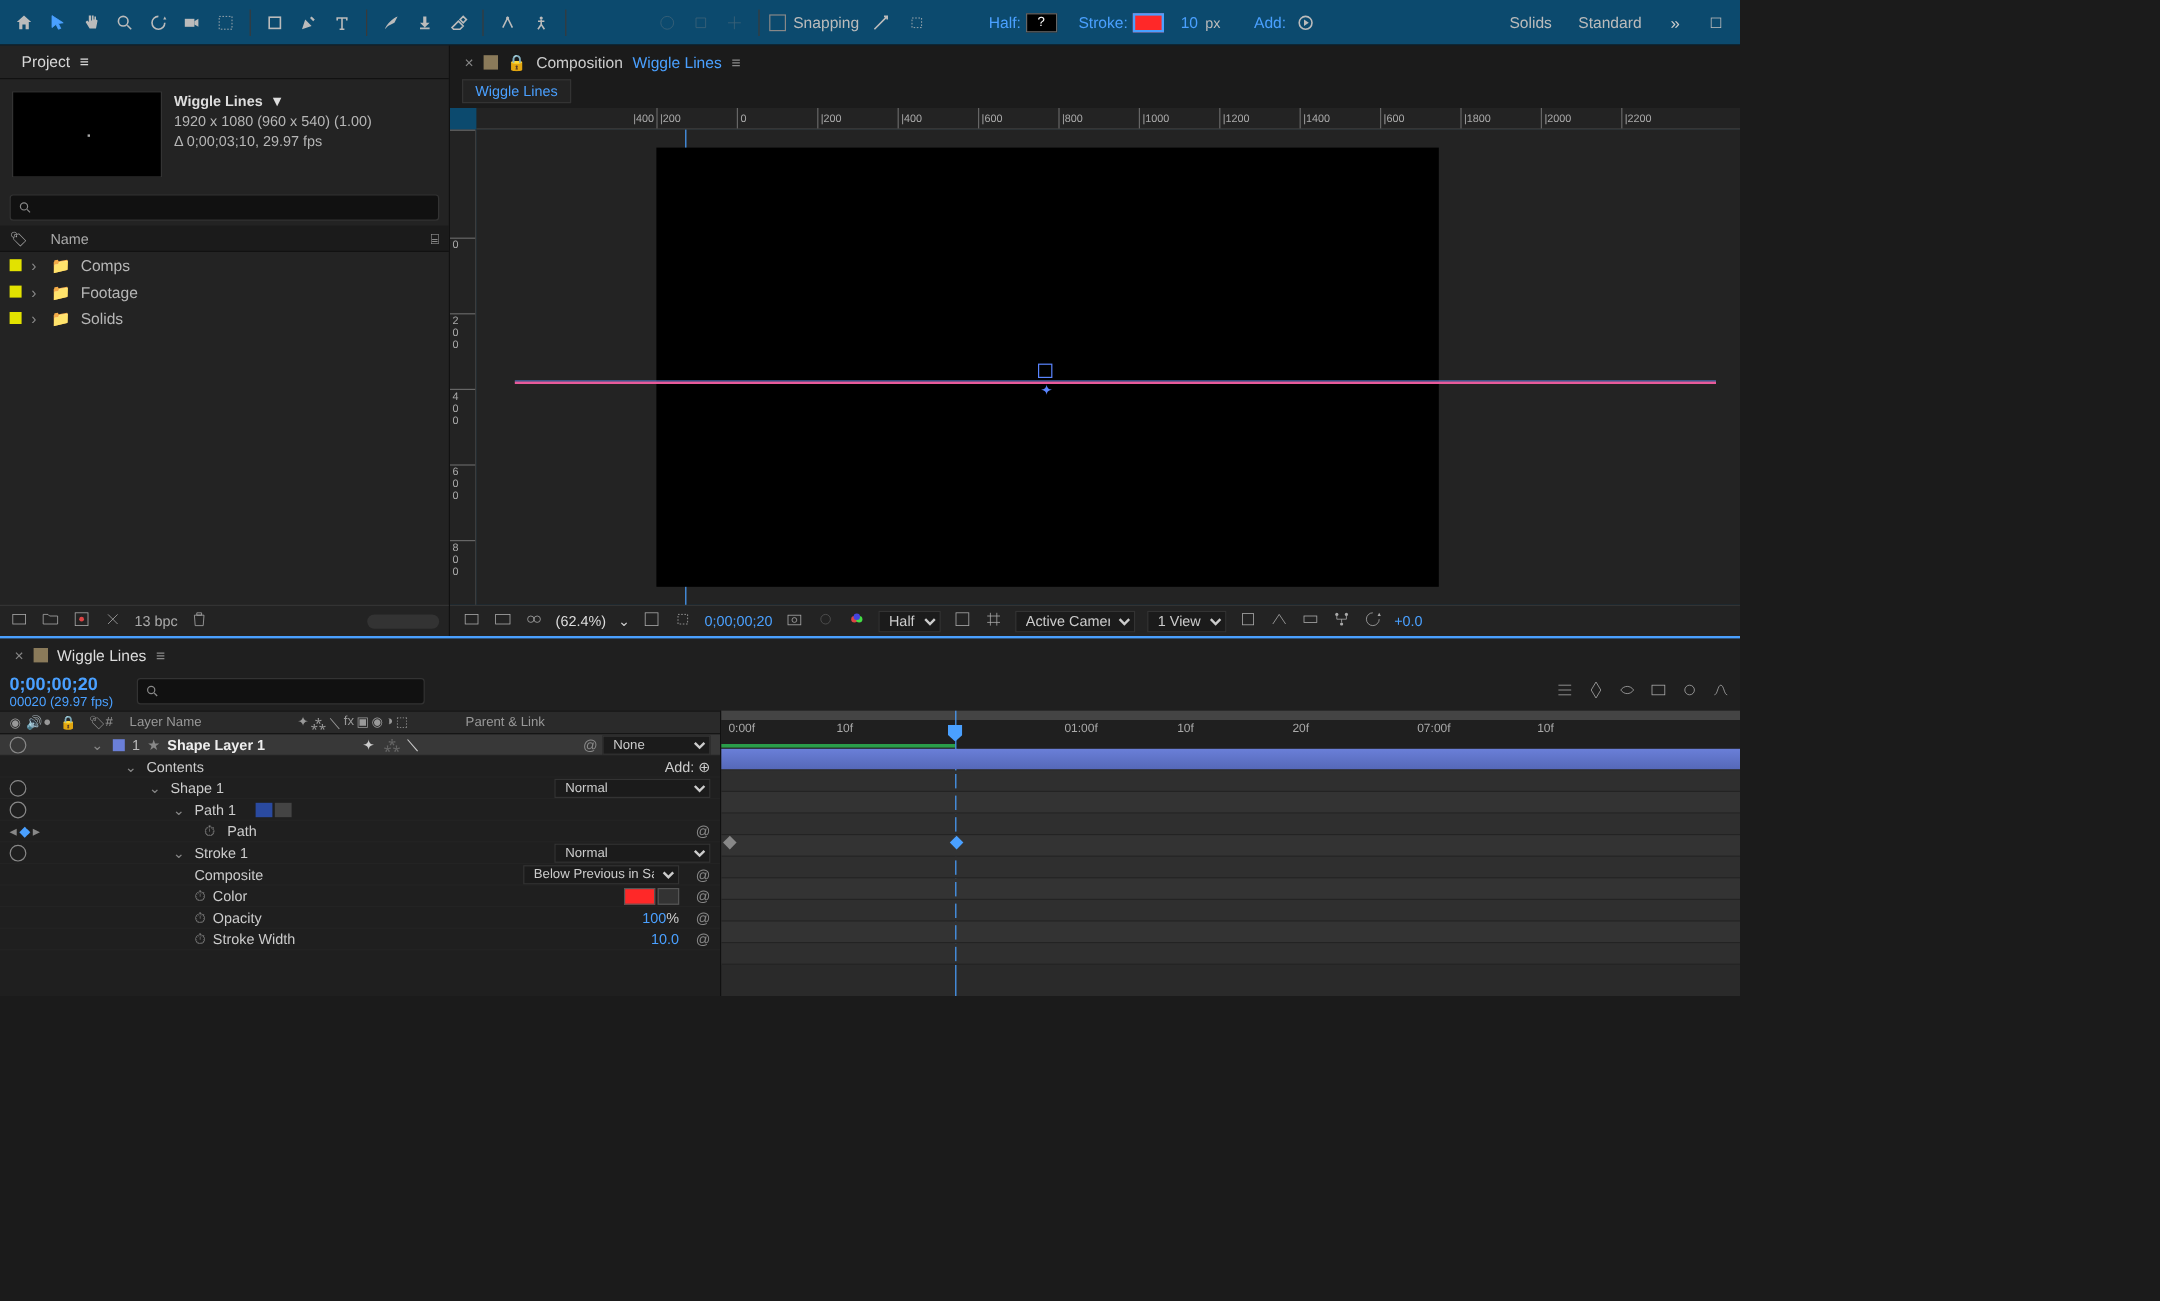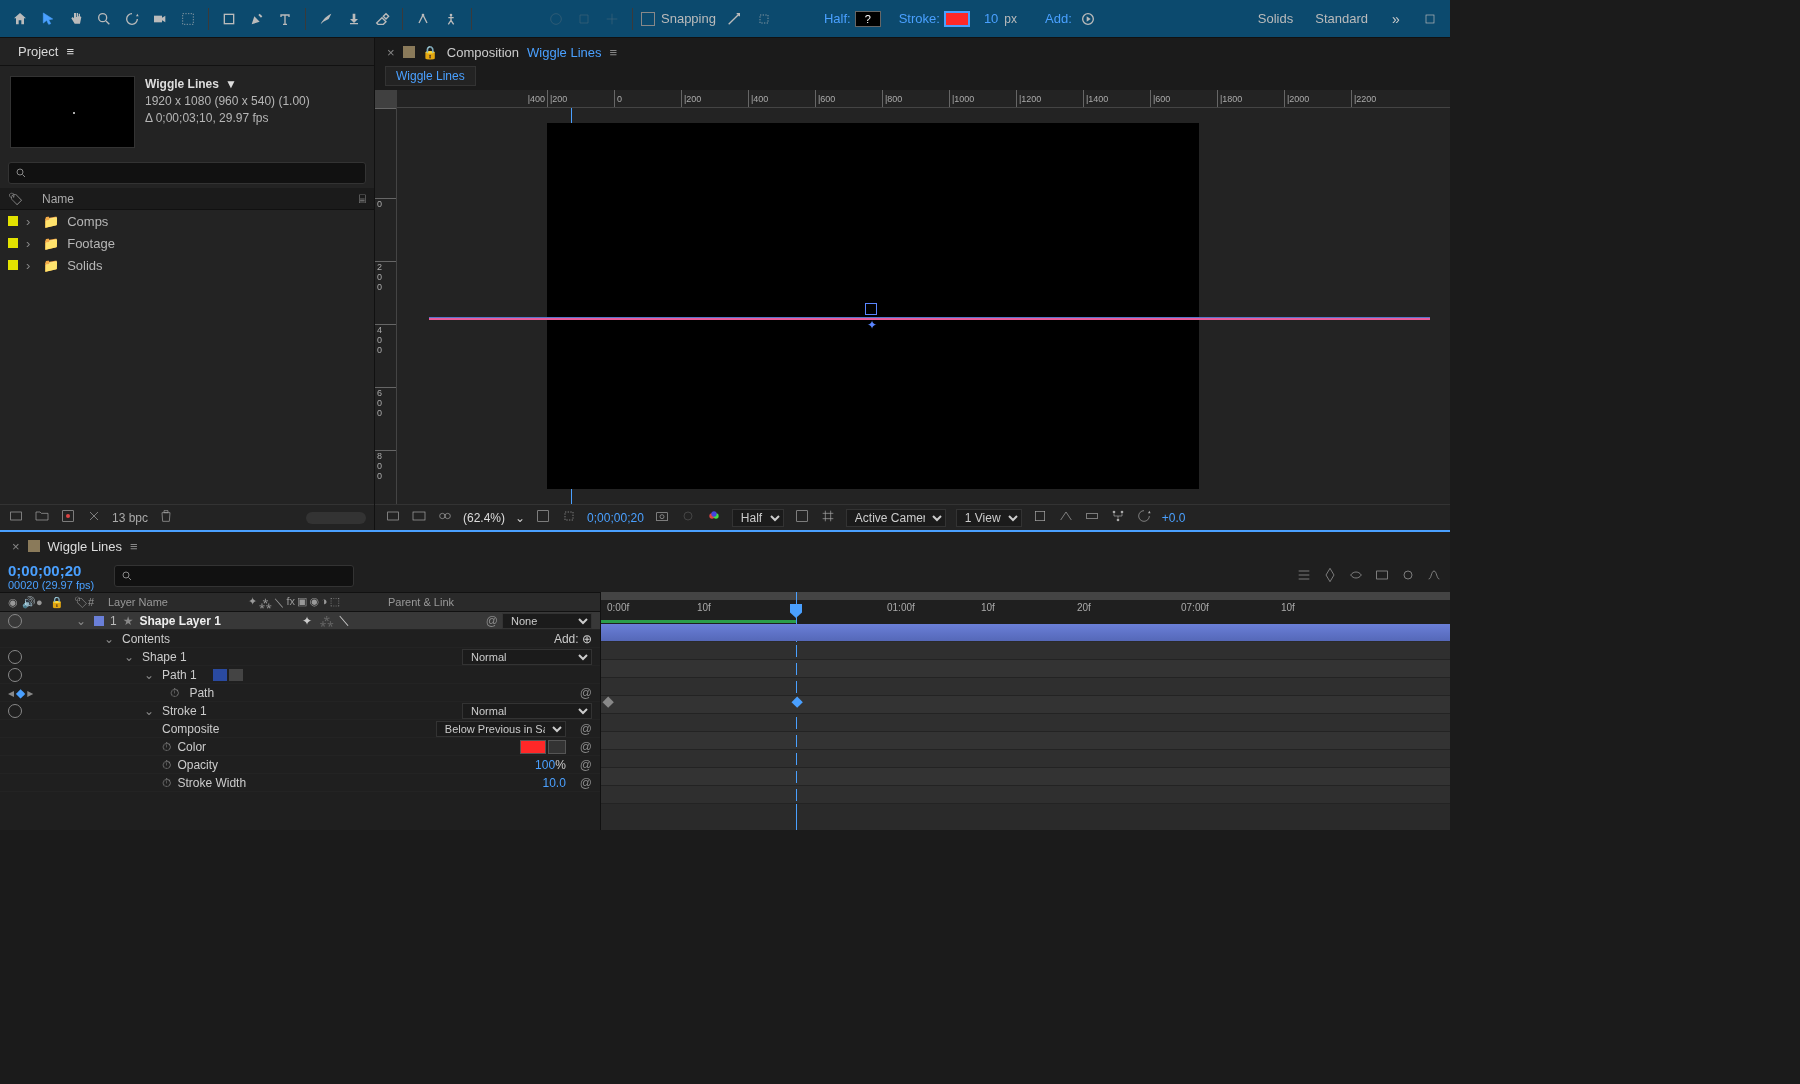--- a/index.html
+++ b/index.html
@@ -41,21 +41,21 @@
 
 .comp-panel { flex: 1; background: #1b1b1b; display: flex; flex-direction: column; }
 .comp-tab-row { height: 28px; display: flex; align-items: center; padding: 0 12px; gap: 8px; font-size: 13px; }
 .comp-tab-row .x { color: #888; }
 .comp-tab-row .comp-tag { background: #8a7a5a; width:12px; height:12px; }
 .comp-tab-row .lock { color: #888; }
 .comp-tab-row span.lbl { color: #ccc; }
 .comp-tab-row span.name { color: #4aa0ff; }
 .comp-sub-tab { height: 24px; padding: 0 10px; }
 .comp-sub-tab .btn { display:inline-flex; height:20px; align-items:center; padding: 0 10px; border:1px solid #333; font-size:12px; color:#4aa0ff; background:#232323; }
-.viewport-wrap { flex: 1; position: relative; background: #404040; }
+.viewport-wrap { flex: 1; position: relative; background: #0c4a6e; }
 .ruler-h { position:absolute; top:0; left:22px; right:0; height:18px; background:#232323; border-bottom:1px solid #444; display:flex; }
 .ruler-h .tick { flex:none; width:67px; border-left:1px solid #666; font-size:9px; color:#aaa; padding-left:2px; padding-top:4px; position:relative; }
 .ruler-h .tick.start{ width:150px; text-align:right; padding-right:2px; border-left:none;}
 .ruler-v { position:absolute; top:18px; left:0; bottom:0; width:22px; background:#232323; border-right:1px solid #444; }
 .ruler-v .vt { height:63px; border-top:1px solid #666; font-size:9px; color:#aaa; padding-left:2px; }
 .stage { position:absolute; top:18px; left:22px; right:0; bottom:0; background:#232323; }
 .canvas { position:absolute; left:150px; top:15px; width:652px; height:366px; background:#000; }
 .hline { position:absolute; top:210px; left:32px; right:20px; height:2px; background:#e85a9a; }
 .hguide { position:absolute; top:209px; left:32px; right:20px; height:1px; background:#5577cc; }
 .anchor-mark { position:absolute; left:468px; top:195px; width:12px; height:12px; border:1px solid #5a85ff; background:transparent; }

